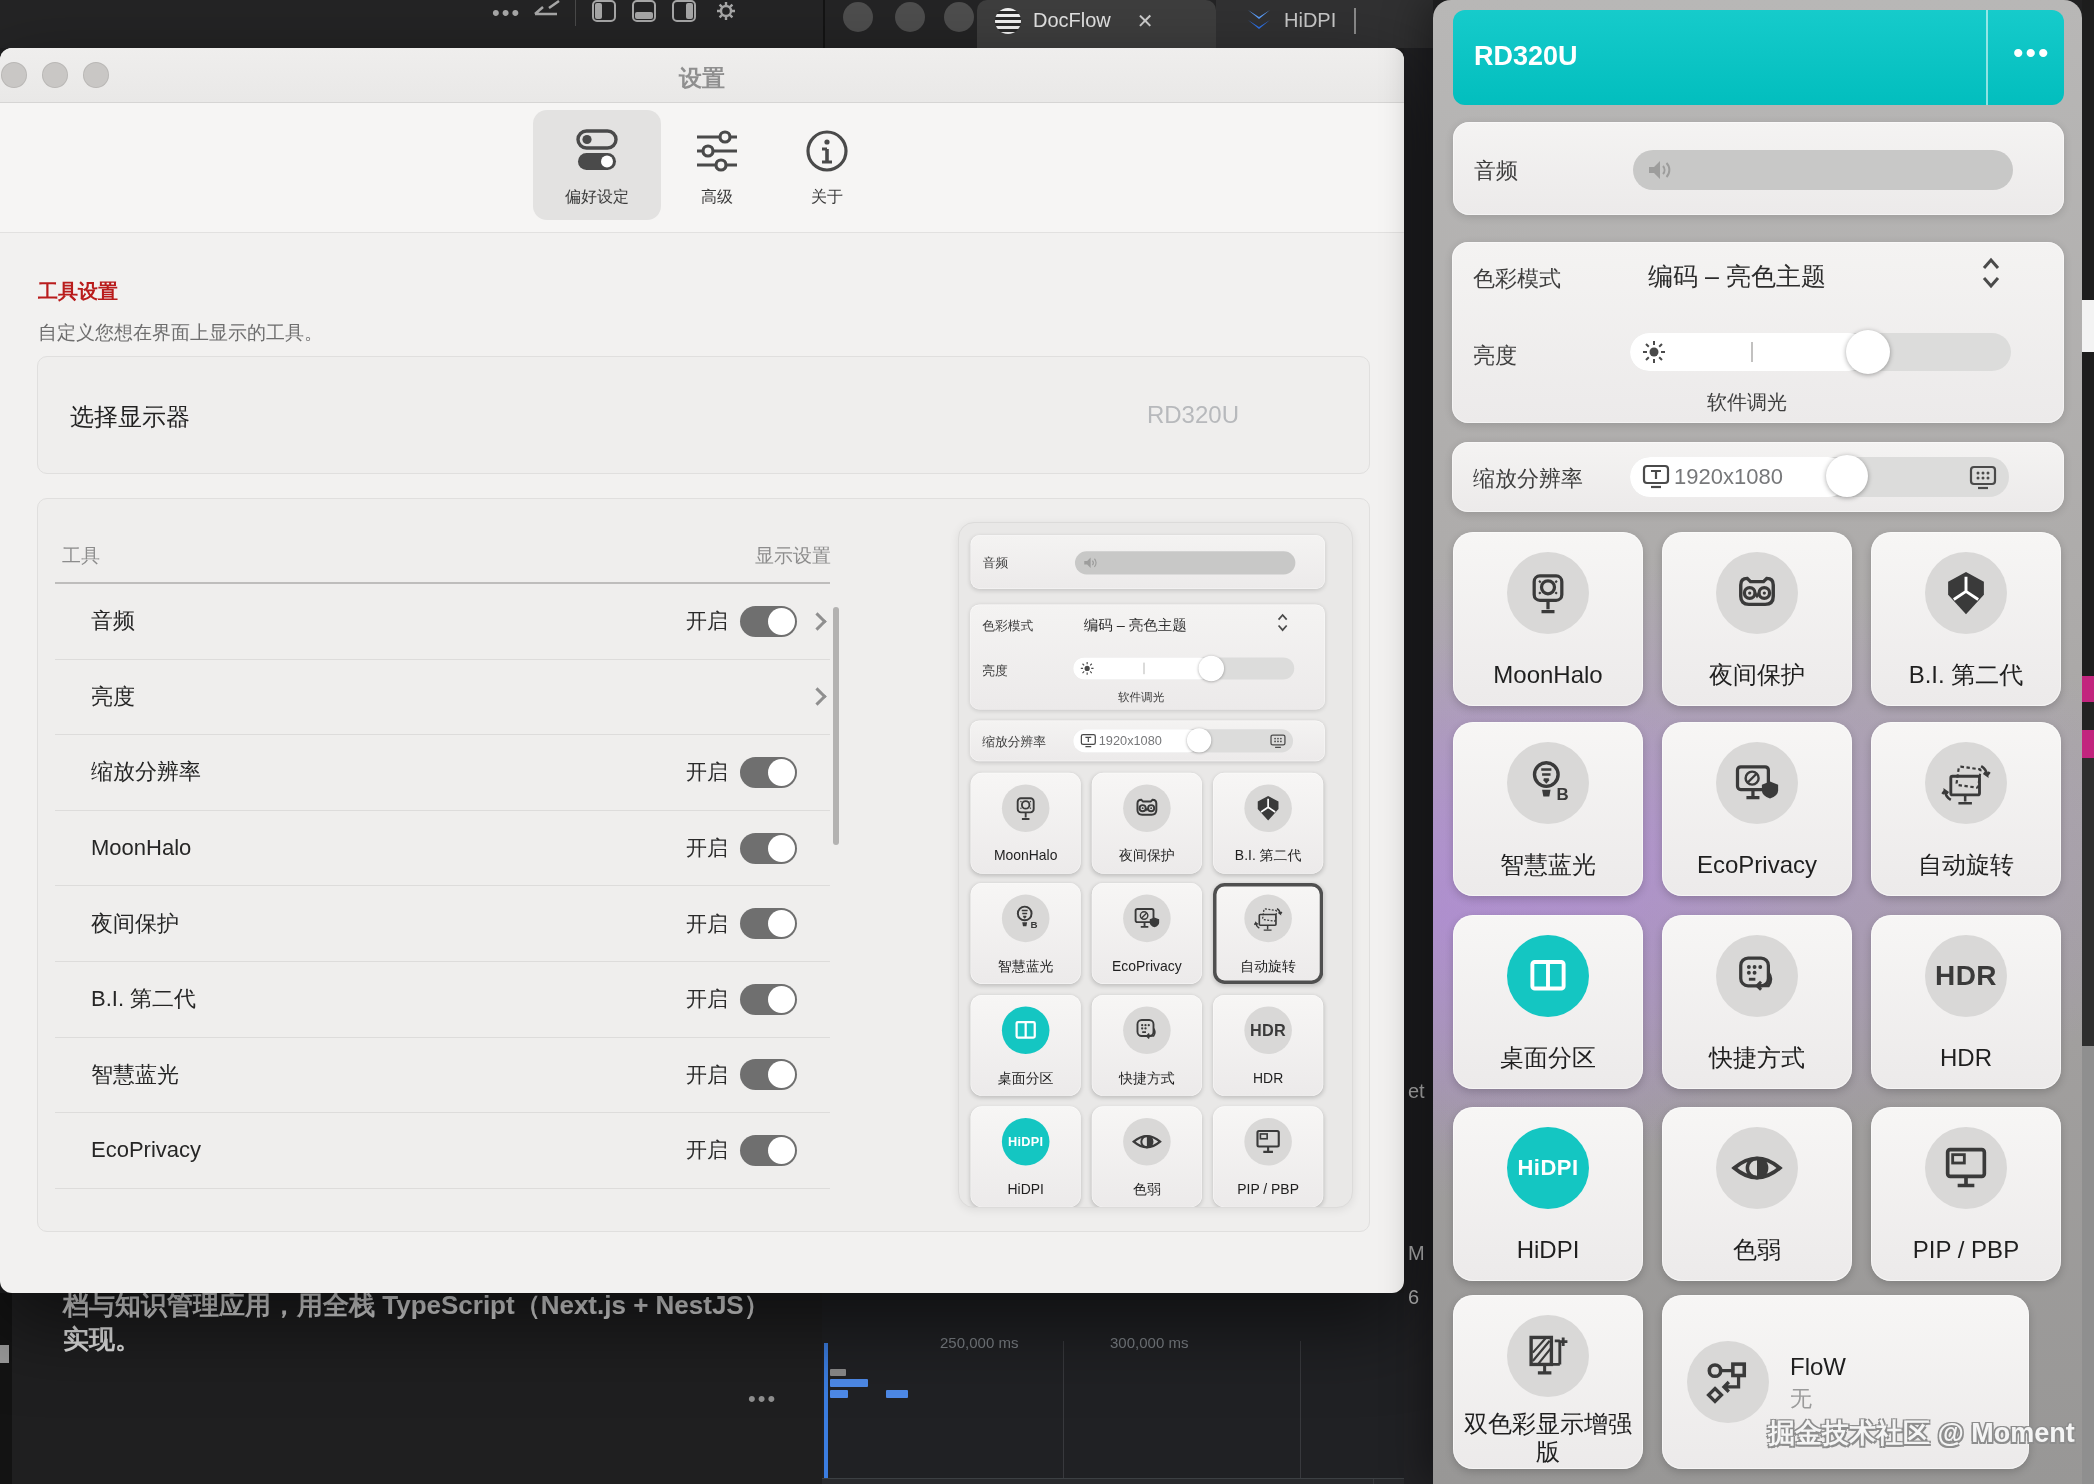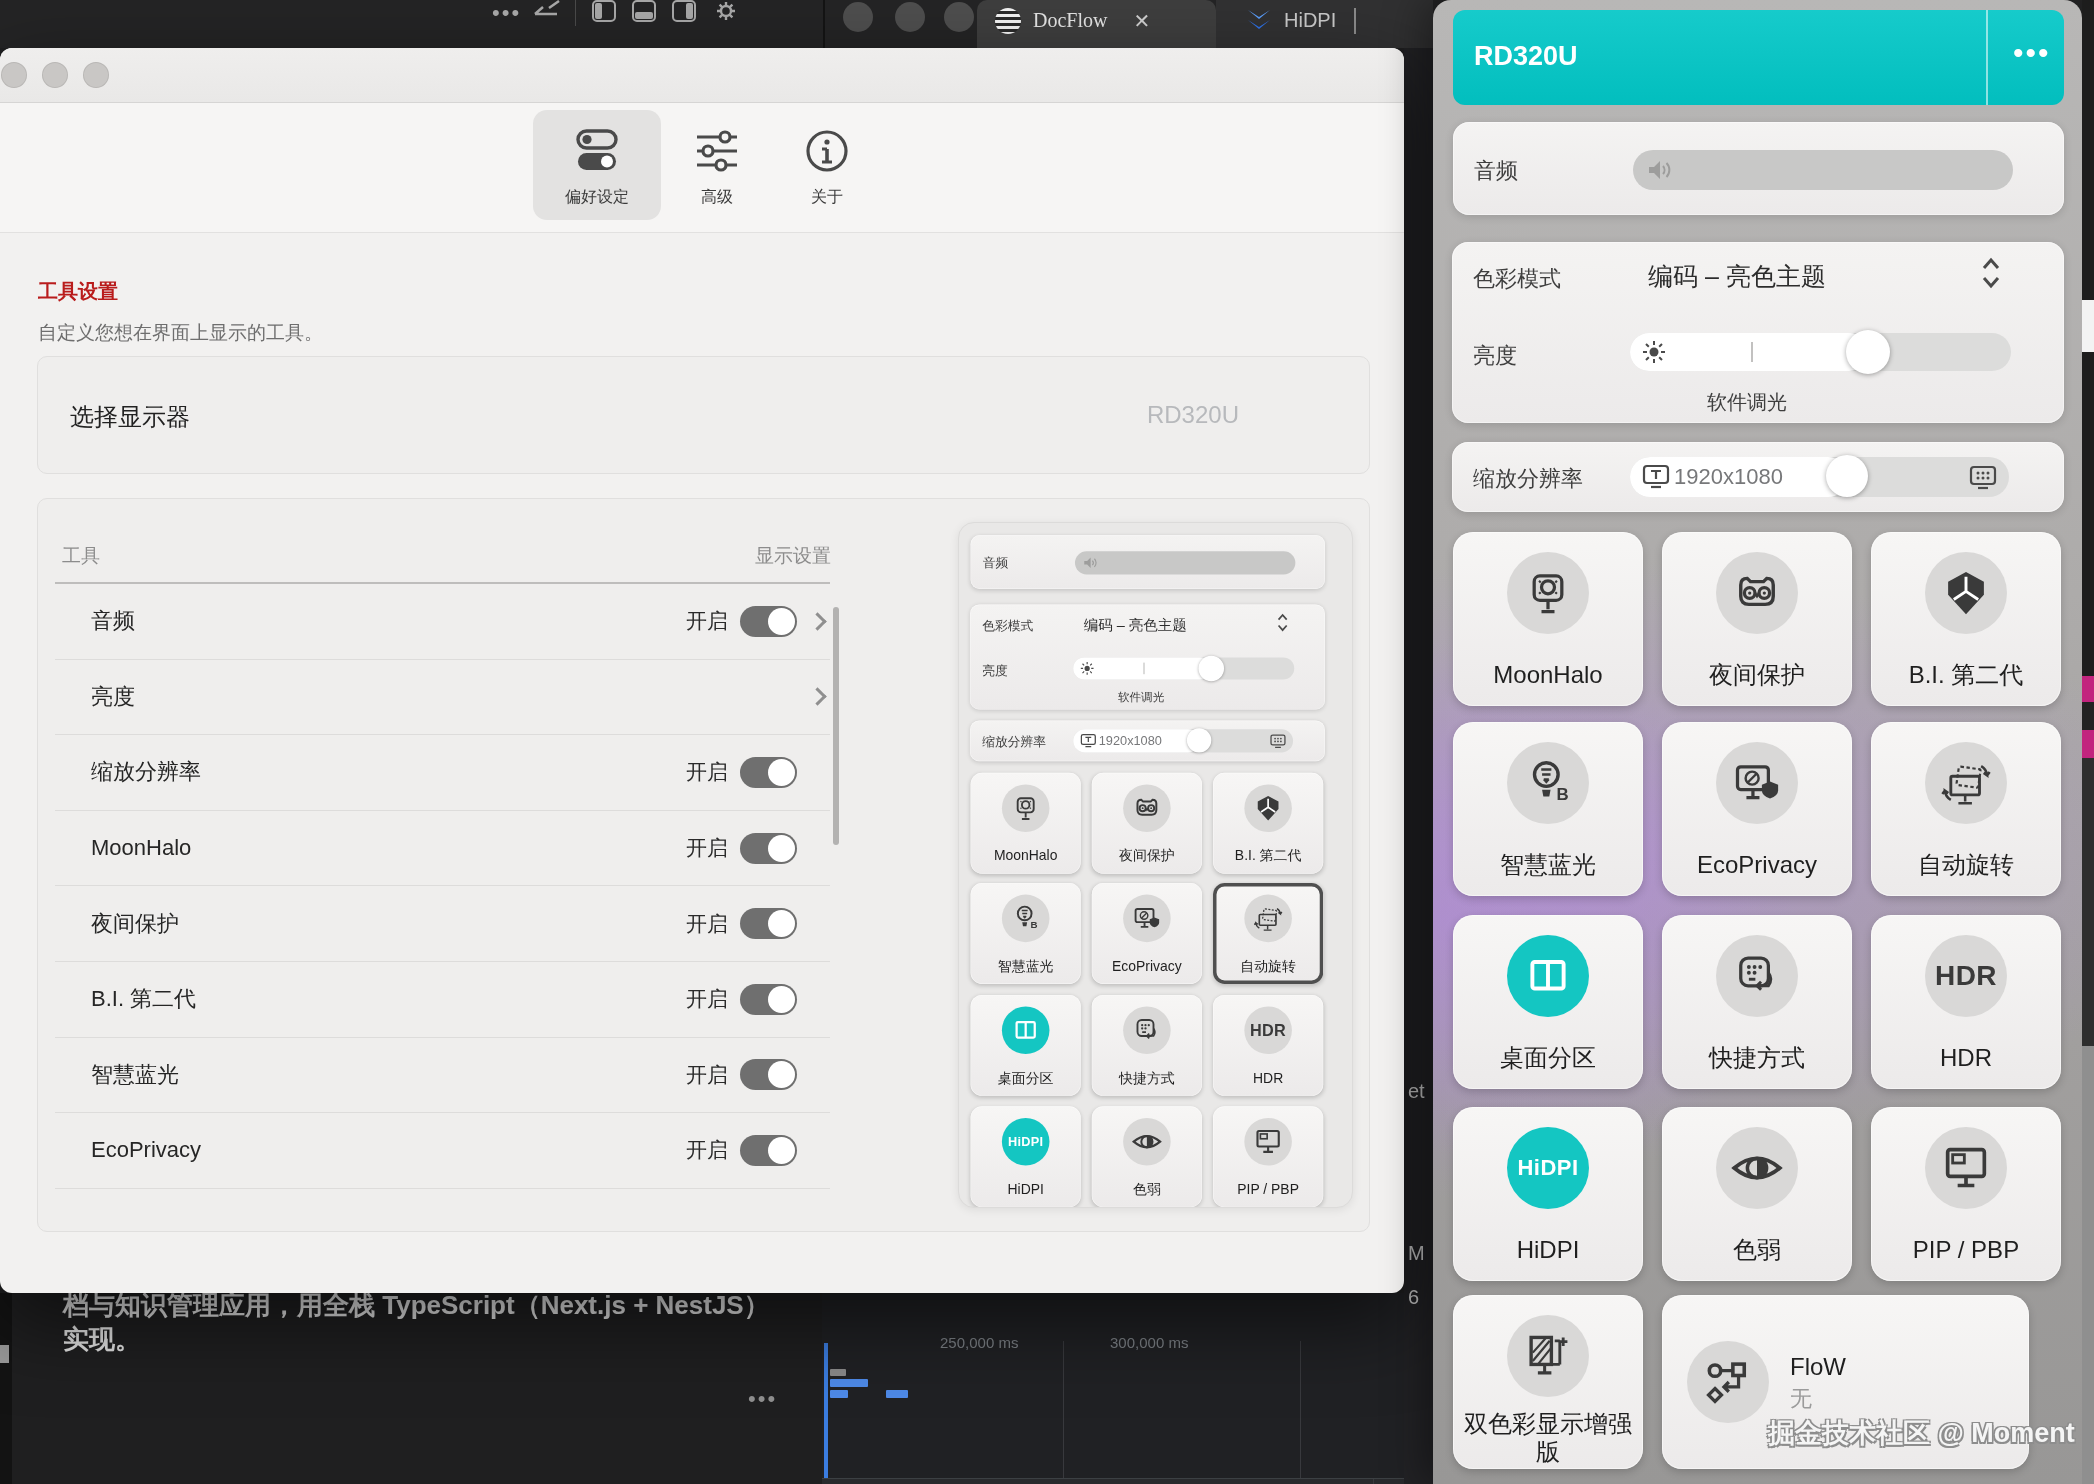--- a/index.html
+++ b/index.html
@@ -137,21 +137,21 @@
           <path d="M14 2v4M14 16v4M5 11h4M19 11h4M7.6 4.6l2.8 2.8M17.6 14.6l2.8 2.8M20.4 4.6l-2.8 2.8M10.4 14.6l-2.8 2.8"></path>
         </g>
     </svg>
     <div class="abs tb-sep" style="left:823px;top:0;height:48px;background:#141414;width:2px;"></div>
     <div class="abs traffic-dot" style="left:843px;top:2px;"></div>
     <div class="abs traffic-dot" style="left:895px;top:2px;"></div>
     <div class="abs traffic-dot" style="left:944px;top:2px;"></div>
 
     <div class="abs tab" style="left:977px;width:239px;background:#3e3e3e;border-radius:10px 10px 0 0;padding-left:18px;gap:12px;">
       <div class="favicon-stripes" style="margin-top:2px;"></div>
-      <span class="tab-label" style="margin-top:3px;font-family:Liberation Serif, serif;">DocFlow</span>
+      <span class="tab-label" style="margin-top:3px;">DocFlow</span>
       <span class="tab-close" style="margin-left:14px;margin-top:3px;">✕</span>
     </div>
     <div class="abs tab" style="left:1216px;width:217px;background:#313132;padding-left:30px;gap:12px;">
       <svg width="26" height="28" viewBox="0 0 26 28" style="margin-top:1px;">
         <path d="M2 3 l11 7 11 -7 -11 9z" fill="#5a9cf8"></path>
           <path d="M2 13 l11 7 11 -7 -11 9z" fill="#2f6fe0"></path>
       </svg>
       <span class="tab-label" style="color:#c9c9c9;margin-top:3px;">HiDPI</span>
       <div style="width:2px;height:26px;background:#8a8a8a;margin-top:2px;margin-left:6px;"></div>
     </div>
@@ -189,20 +189,21 @@
     <div class="frag" style="top:1085px;margin-left:48px;">le</div>
     <div class="frag" style="top:1194px;">M</div>
     <div class="frag" style="top:1238px;">6</div>
   </div>
 
   <div class="abs" id="win">
     <div class="abs" id="titlebar">
       <div class="abs light" style="left:1px;top:14px;"></div>
       <div class="abs light" style="left:42px;top:14px;"></div>
       <div class="abs light" style="left:83px;top:14px;"></div>
+      <div class="abs" id="win-title">设置</div>
     </div>
 
     <div class="abs" id="tabstrip">
       <div class="abs wtab sel" style="left:533px;">
         <svg width="48" height="46" viewBox="0 0 48 46">
           <rect x="5" y="3" width="38" height="17" rx="8.5" fill="none" stroke="#4a4a4a" stroke-width="3.4"></rect>
           <circle cx="14" cy="11.5" r="4.6" fill="#4a4a4a"></circle>
           <rect x="5" y="25" width="38" height="17" rx="8.5" fill="#4a4a4a"></rect>
           <circle cx="34" cy="33.5" r="6" fill="#fff"></circle>
         </svg>

